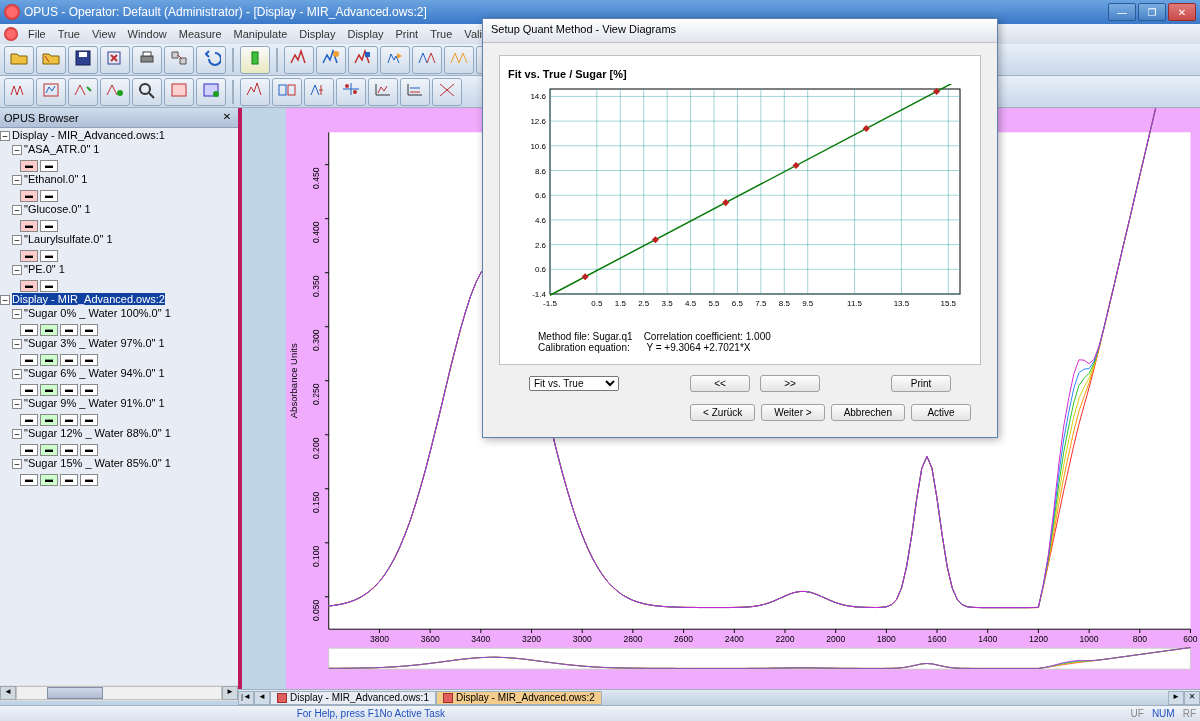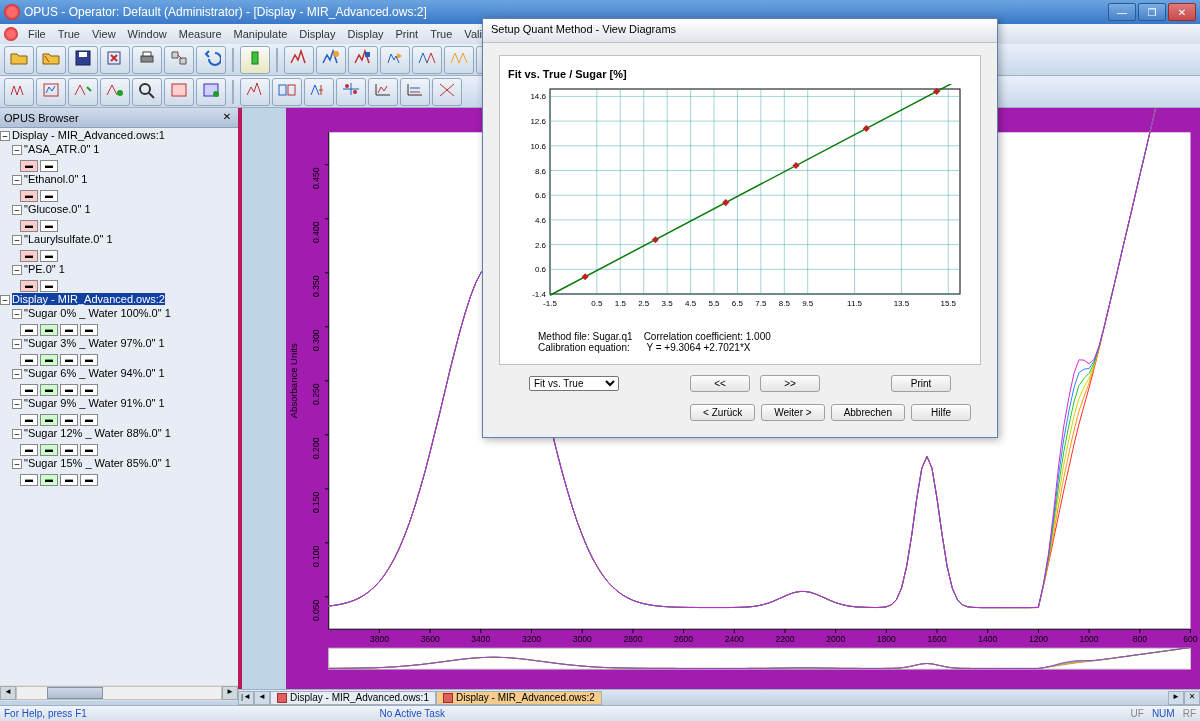--- a/index.html
+++ b/index.html
@@ -39,33 +39,33 @@
 .tree-sub .mini-btn { display: inline-block; width: 18px; height: 12px; border: 1px solid #888; font-size: 8px; text-align: center; line-height: 10px; margin-right: 2px; background: #fff; cursor: pointer; }
 .tree-sub .mini-btn.r { background: #ffcccc; }
 .tree-sub .mini-btn.g { background: #ccffcc; }
 
 .sidebar-scroll { height: 16px; background: #e0e0e0; display: flex; align-items: center; }
 .sidebar-scroll .sb-track { flex:1; height: 14px; background: #f0f0f0; border: 1px solid #c0c0c0; position: relative; }
 .sidebar-scroll .sb-thumb { position: absolute; left: 30px; width: 56px; height: 100%; background: linear-gradient(to bottom, #d0d8e8, #b0bcd0); border: 1px solid #8090a8; }
 .sidebar-scroll .sb-btn { width: 16px; height: 14px; background: #d0d8e0; border: 1px solid #a0a8b0; font-size: 8px; text-align: center; }
 
 
-.spectrum-area { flex: 1; background: #a21caf; position: relative; overflow: hidden; margin-left: 44px; }
+.spectrum-area { flex: 1; background: #f0abfc; position: relative; overflow: hidden; margin-left: 44px; }
 .spectrum-svg { width: 100%; height: 100%; }
 
 
 .bottom-tabs { position: absolute; bottom: 16px; left: 238px; right: 0; height: 16px; background: linear-gradient(to bottom, #e0e8f4, #c0d0e0); display: flex; align-items: center; font-size: 10px; border-top: 1px solid #a0b0c0; }
 .bottom-tabs .tab-nav { width: 16px; height: 14px; border: 1px solid #a0b0c0; text-align: center; font-size: 8px; cursor: pointer; background: #d0dce8; }
 .bottom-tabs .tab { padding: 0 6px; border: 1px solid #a0b0c0; background: #f4cc8c; cursor: pointer; height: 14px; display:flex; align-items:center; gap:3px; }
 .bottom-tabs .tab.inactive { background: #e8ecf4; }
 .bottom-tabs .tab .tab-icon { width:10px; height:10px; background:#e06060; border:1px solid #a03030; }
 
 
 .statusbar { position: absolute; bottom: 0; left: 0; right: 0; height: 16px; background: linear-gradient(to bottom, #f0f4fa, #d8e0ec); display: flex; align-items: center; font-size: 10px; color: #2050c0; padding: 0 4px; border-top:1px solid #a0b0c0; }
-.statusbar .status-left { flex: 1; }
+.statusbar .status-left { flex: 1; text-align: right; }
 .statusbar .status-mid { flex: 2; }
 .statusbar .status-right { display: flex; gap: 8px; color: #888; }
 
 
 .dialog { position: absolute; left: 482px; top: 18px; width: 516px; height: 420px; background: #f0f0f0; border: 1px solid #6080b0; box-shadow: 2px 2px 8px rgba(0,0,0,0.3); }
 .dialog-title { height: 24px; background: linear-gradient(to bottom, #fff, #e0e4ec); font-size: 11px; padding: 4px 8px; border-bottom: 1px solid #c0c0c0; }
 .dialog-body { padding: 12px 16px; }
 .chart-frame { background: #fff; border: 1px solid #c0c0c0; padding: 8px; height: 310px; }
 .chart-title { font-size: 11px; font-weight: bold; margin: 4px 0; }
 .chart-svg { width: 100%; height: 230px; }
@@ -505,16 +505,16 @@
       <div class="spacer"></div>
       <button>&lt;&lt;</button>
       <button>&gt;&gt;</button>
       <div class="spacer"></div>
       <button>Print</button>
     </div>
     <div class="dialog-buttons">
       <button>&lt; Zurück</button>
       <button>Weiter &gt;</button>
       <button>Abbrechen</button>
-      <button>Hilfe</button>
+      <button>Active</button>
     </div>
   </div>
 </div>
 
 </body></html>

